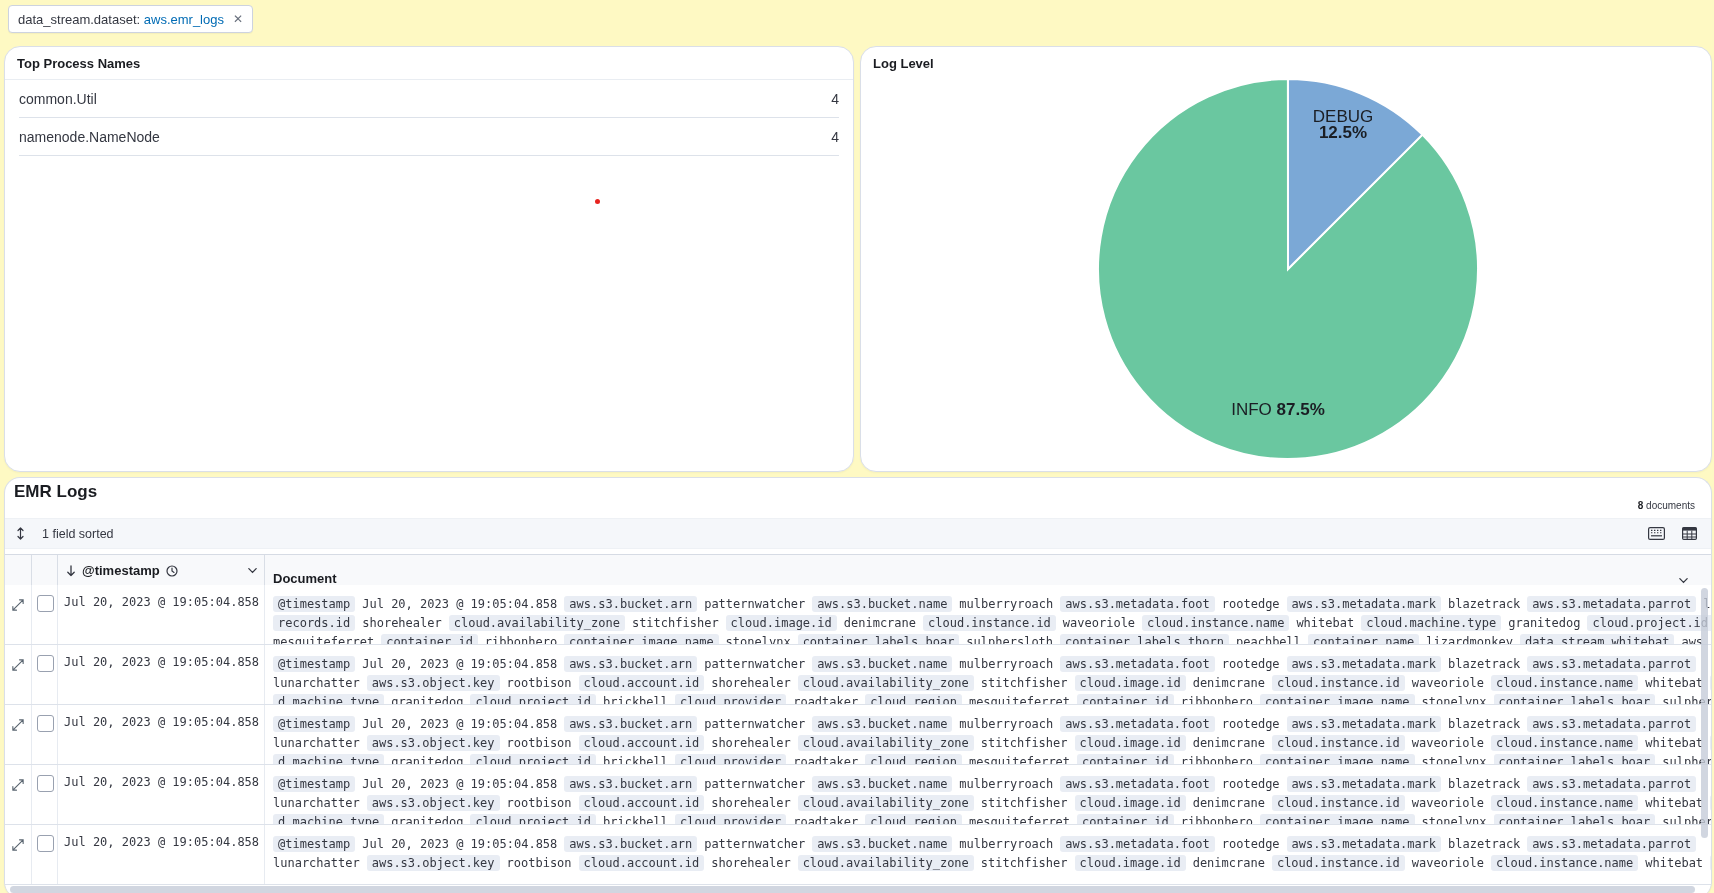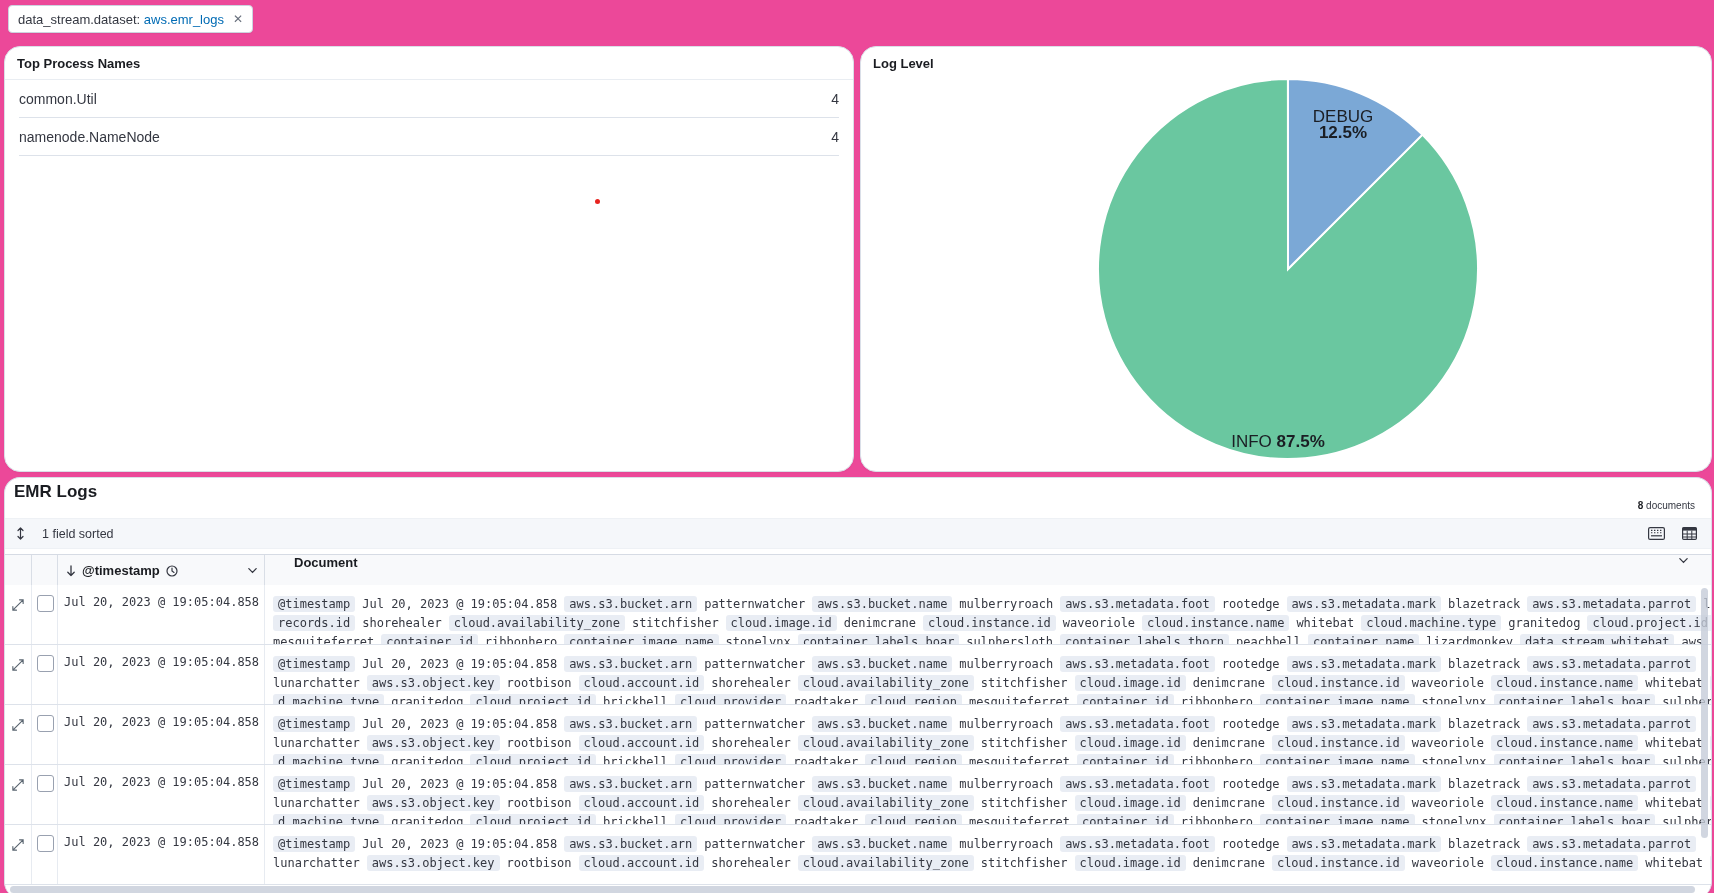--- a/index.html
+++ b/index.html
@@ -1,16 +1,16 @@
 <!DOCTYPE html>
 <html><head>
 <meta charset="utf-8">
 <style>
   html,body{margin:0;padding:0;background:#eceef2;}
-  .page{position:relative;width:1714px;height:893px;background:#ec4899;overflow:hidden;
+  .page{position:relative;width:1714px;height:893px;background:#fef9c3;overflow:hidden;
         font-family:"Liberation Sans",sans-serif;color:#343741;}
   
   .filterbar{position:absolute;left:0;top:0;width:100%;height:38px;}
   .pill{position:absolute;left:8px;top:5px;height:26px;display:flex;align-items:center;gap:7px;
         background:#fff;border:1px solid #cdd3df;border-radius:4px;padding:0 9px;font-size:13px;
         box-shadow:0 1px 1px rgba(0,0,0,.04);cursor:pointer;}
   .pill .pv{color:#006bb4;}
   .pill .px{color:#69707d;font-size:12px;margin-left:2px;}
   
   .panel{position:absolute;background:#fff;border:1px solid #dadfe8;border-radius:16px;
@@ -42,21 +42,21 @@
   .sortbtn{display:flex;align-items:center;gap:16px;margin-left:10px;font-size:12.5px;color:#343741;cursor:pointer;}
   .tb-icons{position:absolute;right:14px;top:0;height:29px;display:flex;align-items:center;gap:17px;}
   .tb-icons .icbtn{cursor:pointer;display:flex;}
   
   .ghead{position:absolute;left:0;top:76px;width:100%;height:31px;background:#f8f9fb;
          border-top:1px solid #d6dbe4;border-bottom:1px solid #d6dbe4;display:flex;font-size:13px;font-weight:bold;color:#1a1c21;}
   .gh{border-right:1px solid #d9dee6;height:100%;box-sizing:border-box;}
   .gh1{width:27px;} .gh2{width:26px;}
   .gh3{width:207px;display:flex;align-items:center;gap:6px;padding:0 6px 0 8px;cursor:pointer;}
   .gh3 .spacer{flex:1;}
-  .gh4{flex:1;display:flex;align-items:flex-start;padding-left:8px;border-right:none;cursor:pointer;margin-left:21px;}
+  .gh4{flex:1;display:flex;align-items:flex-end;padding-left:8px;border-right:none;cursor:pointer;}
   .gh4 .spacer{flex:1;}
   .gh4 .chev{margin-right:22px;}
   #grid-body{position:absolute;left:0;top:107px;width:100%;bottom:0;overflow:hidden;}
   .grow{display:flex;height:60px;box-sizing:border-box;border-bottom:1px solid #dde2ea;background:#fff;}
   .gc{box-sizing:border-box;border-right:1px solid #e7ebf1;}
   .gexp{width:27px;padding:12px 0 0 7px;cursor:pointer;}
   .gchk{width:26px;padding:10px 0 0 5px;}
   .cbox{width:15px;height:15px;border:1px solid #99a1b0;border-radius:3px;background:#fff;cursor:pointer;}
   .gts{width:207px;padding:10px 0 0 6px;font-family:"DejaVu Sans Mono",monospace;font-size:12px;white-space:nowrap;overflow:hidden;color:#343741;}
   .gdoc{flex:1;border-right:none;padding:9px 0 0 8px;overflow:hidden;}
@@ -100,21 +100,21 @@
   <div class="panel" id="panel-pie">
     <div class="p-title">Log Level</div>
     <svg width="850" height="424" viewBox="0 0 850 424">
       <path d="M427,222 L561.35,87.65 A190,190 0 1 1 426.9,32 Z" fill="#6ac7a0" stroke="#ffffff" stroke-width="2"></path>
       <path d="M427,222 L427,32 A190,190 0 0 1 561.35,87.65 Z" fill="#7ba8d6" stroke="#ffffff" stroke-width="2"></path>
     </svg>
     <div class="pielabel" style="left:442px;top:62px;width:80px;">
       <span>DEBUG</span><br>
       <b>12.5%</b>
     </div>
-    <div class="pielabel" style="left:347px;top:355px;width:140px;margin-top:32px;">
+    <div class="pielabel" style="left:347px;top:355px;width:140px;">
       <span>INFO</span> <b>87.5%</b>
     </div>
   </div>
 
   <div class="panel" id="panel-emr">
     <div class="emr-title">EMR Logs</div>
     <div class="doccount">
       <b>8</b> <span>documents</span>
     </div>
 

